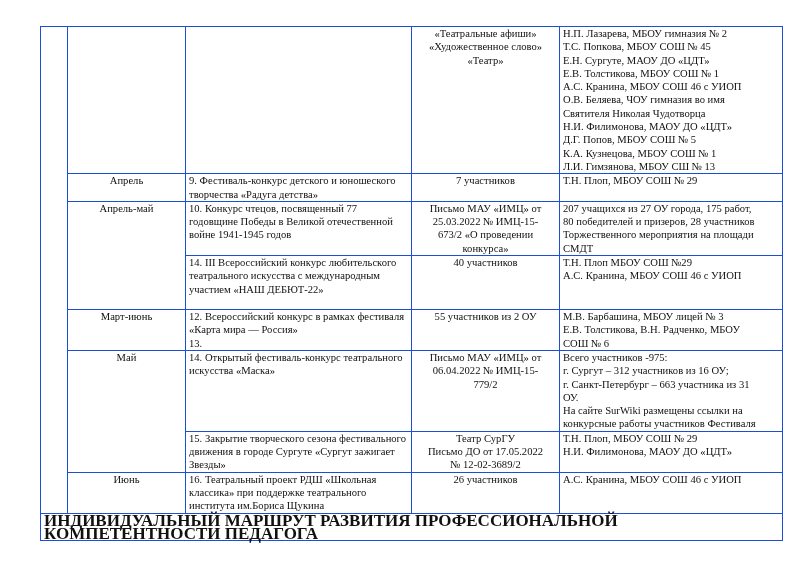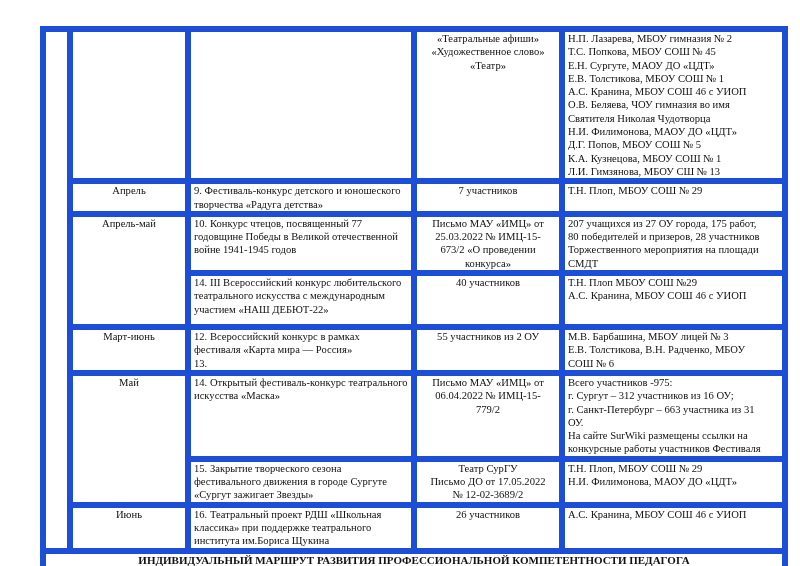--- a/index.html
+++ b/index.html
@@ -3,26 +3,26 @@
 <meta charset="utf-8">
 <style>
   html, body { margin: 0; padding: 0; background: #ffffff; }
   body { width: 800px; height: 566px; position: relative; overflow: hidden;
          font-family: "Liberation Serif", "DejaVu Serif", serif; color: #111; }
   table.doc {
     position: absolute; left: 40px; top: 26px; width: 742px;
     border-collapse: collapse; table-layout: fixed;
     font-size: 10.6px; line-height: 13.3px;
   }
-  table.doc td { border: 6px solid #1d4ed8; vertical-align: top; padding: 0 3px; }
+  table.doc td { border: 1px solid #1d4ed8; vertical-align: top; padding: 0 3px; }
   .c-month { text-align: center; }
   .c-center { text-align: center; }
   .c-left { text-align: left; margin-top: 40px; }
   .c-blank { }
-  .heading-row td { text-align: center; font-weight: bold; font-size: 11px; padding: 1px 3px 2px; }
+  .heading-row td { text-align: left; font-weight: bold; font-size: 17px; padding: 1px 3px 2px; }
   .line { display: block; white-space: nowrap; }
   .wrap { display: block; }
 </style>
 </head>
 <body>
 
 <table class="doc">
   <colgroup>
     <col style="width:27px">
     <col style="width:118px">

